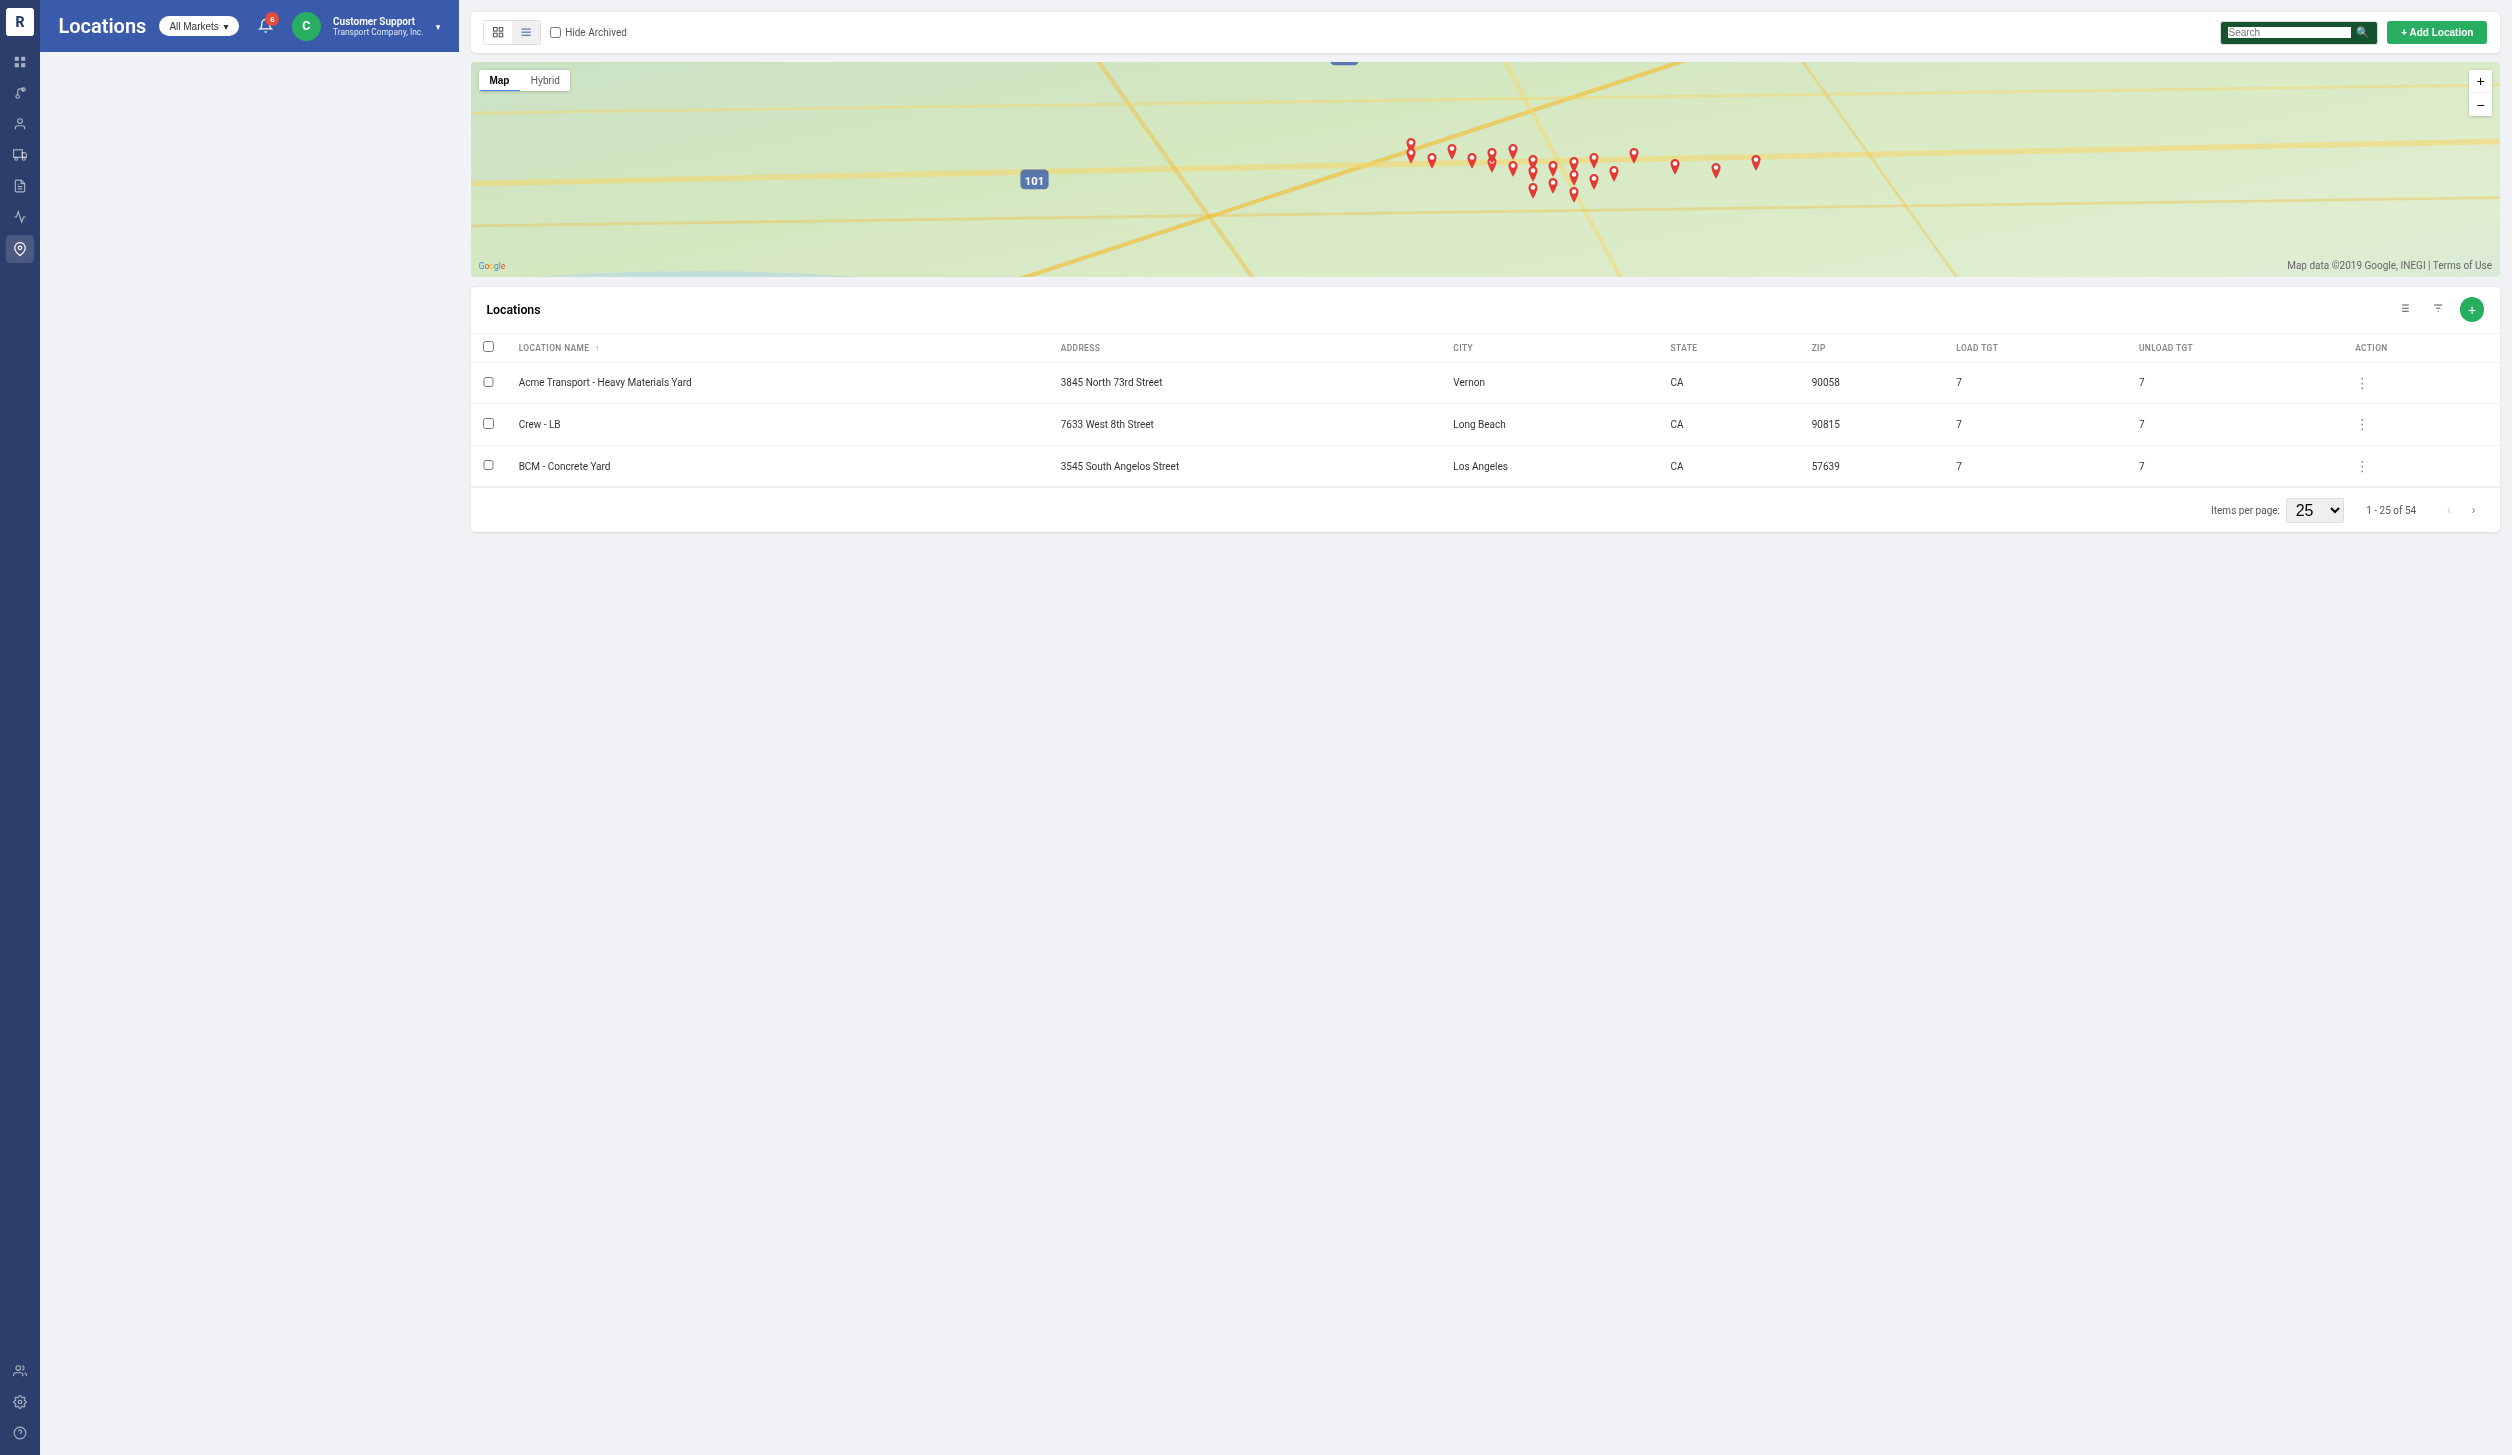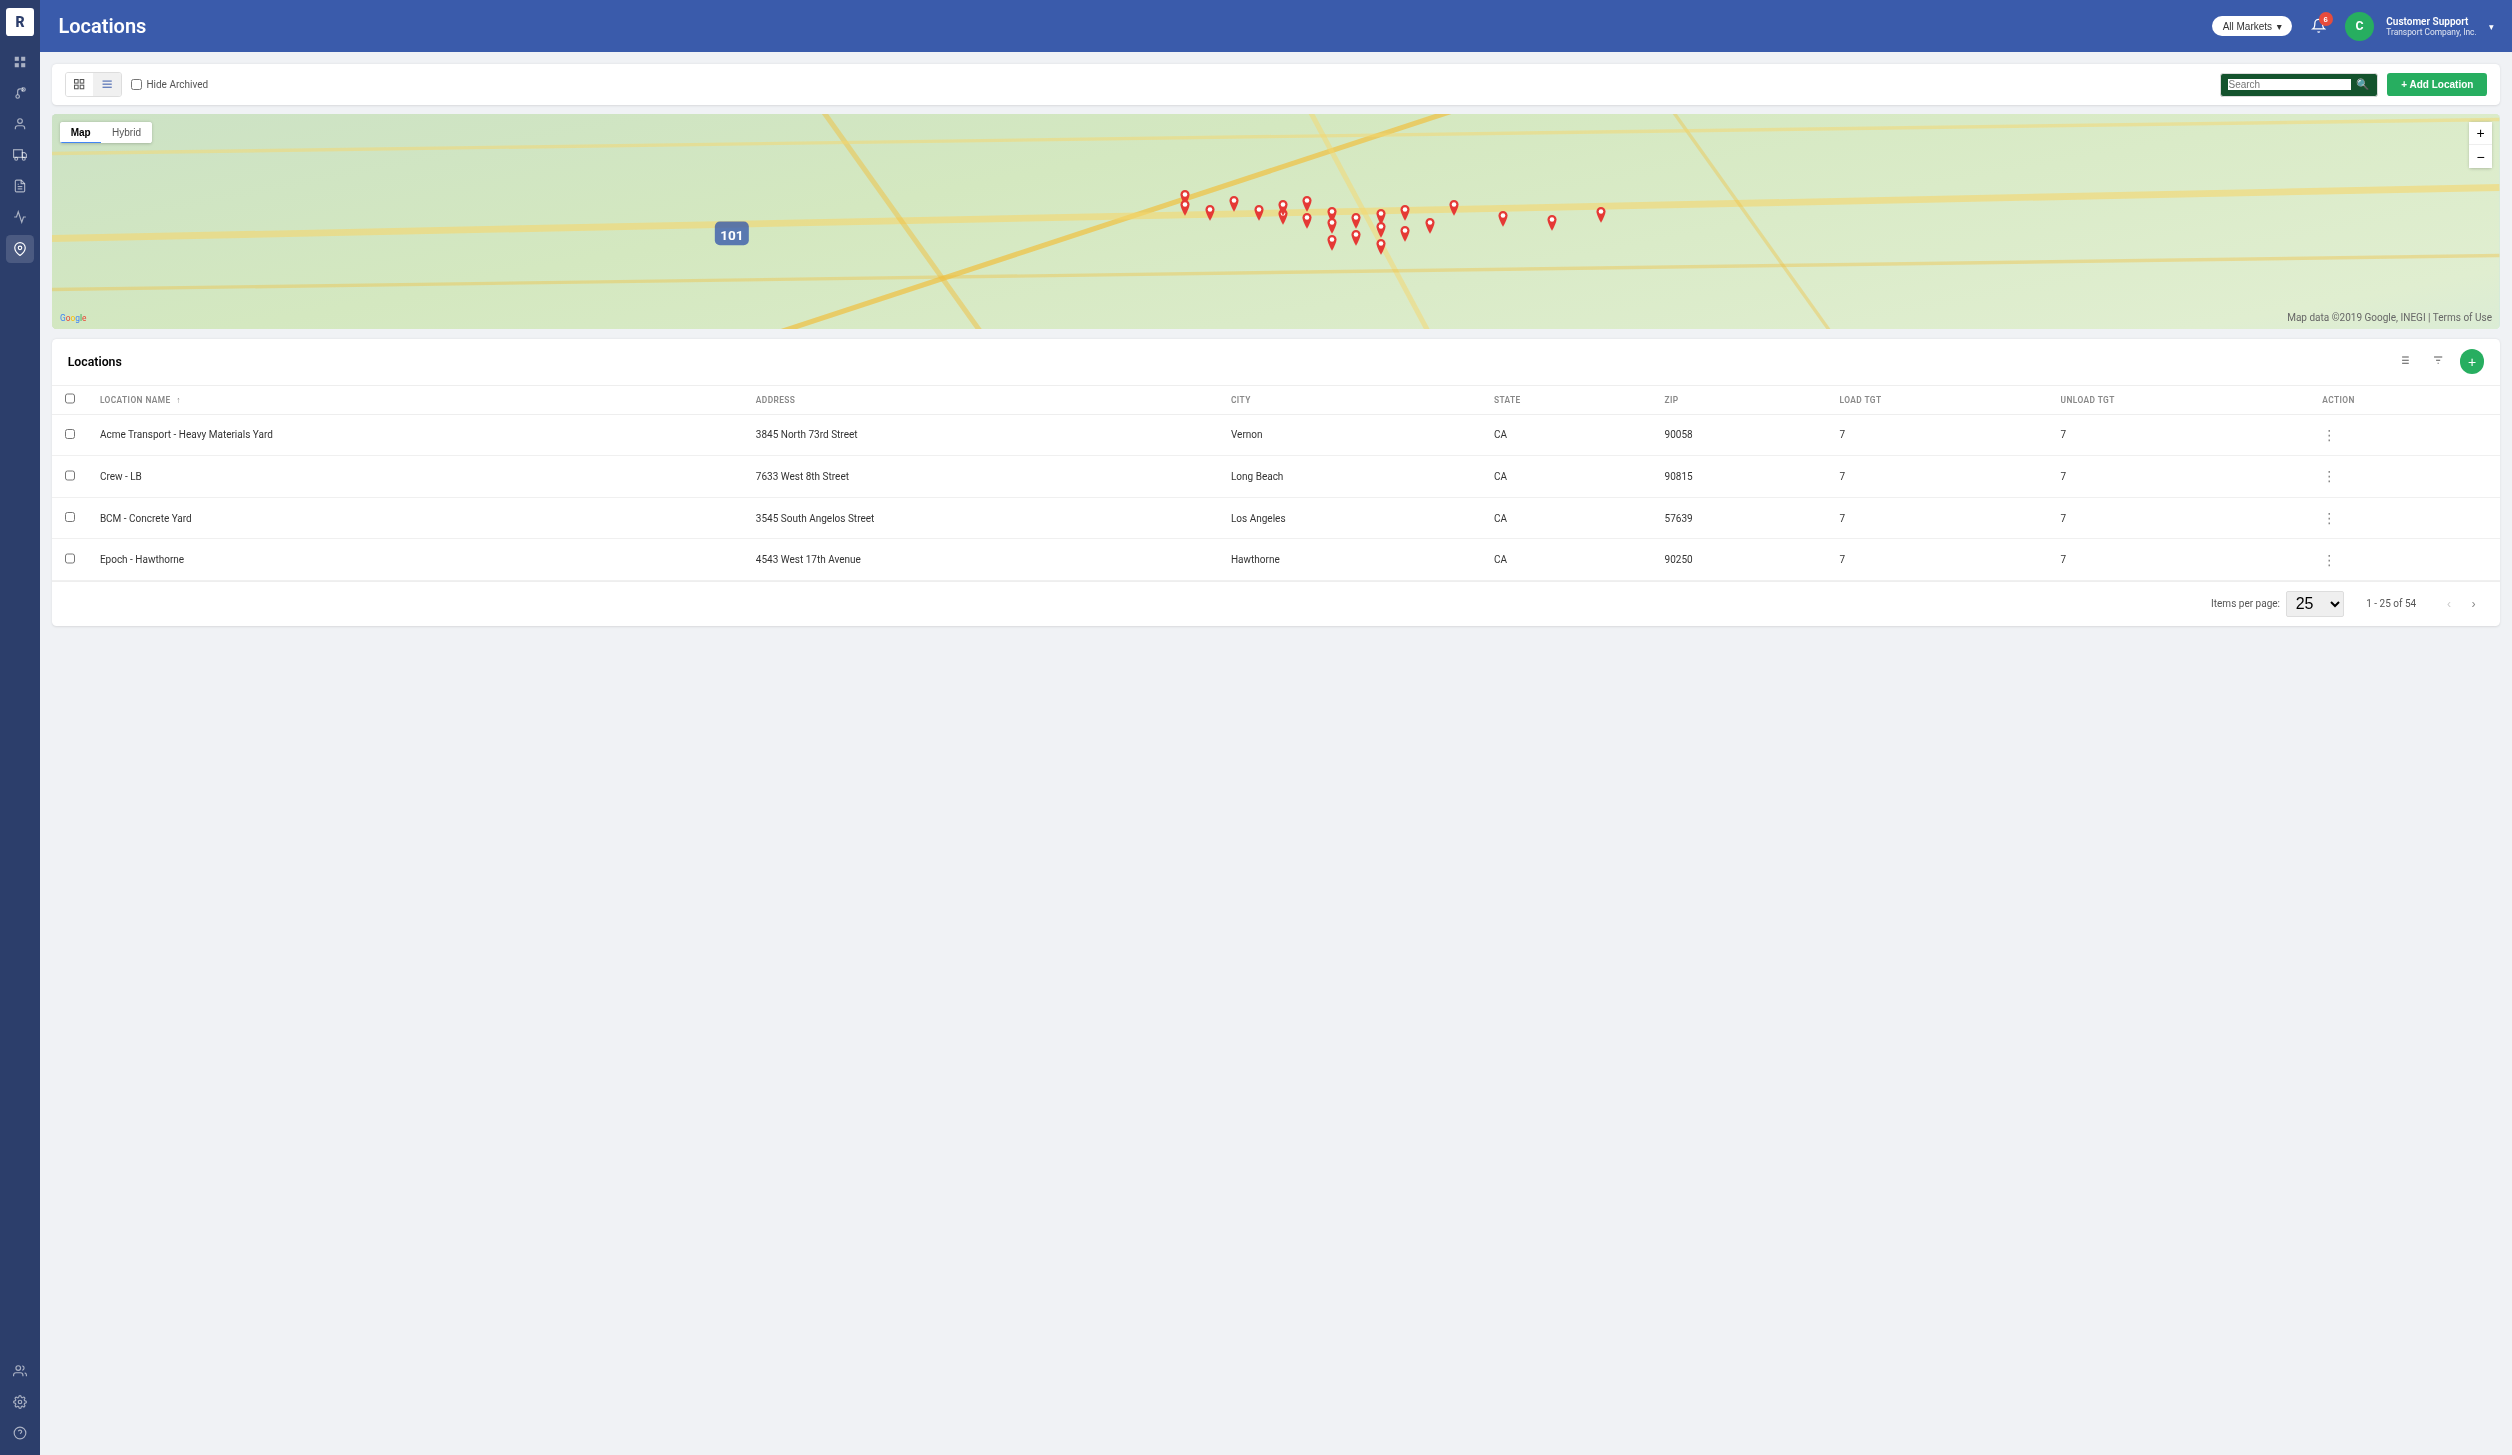--- a/index.html
+++ b/index.html
@@ -31,21 +31,21 @@
       display: flex; align-items: center; justify-content: center;
       color: rgba(255,255,255,0.6);
       cursor: pointer;
       font-size: 12.3px;
     }
     .sidebar-icon.active { background: rgba(255,255,255,0.15); color: white; }
     .sidebar-spacer { flex: 1; }
     .sidebar-bottom { display: flex; flex-direction: column; align-items: center; gap: 3.1px; }
 
     
-    .main { flex: 1; display: flex; flex-direction: column; overflow: hidden; }
+    .main { flex: 1; display: flex; flex-direction: row; overflow: hidden; }
 
     
     .header {
       background: #3a5bab;
       padding: 0 18.4px;
       height: 52px;
       display: flex; align-items: center;
       gap: 12.3px;
       flex-shrink: 0;
     }
@@ -629,35 +629,20 @@
     <td>3545 South Angelos Street</td>
     <td>Los Angeles</td>
     <td>CA</td>
     <td>57639</td>
     <td>7</td>
     <td>7</td>
     <td>
       <span class="action-dots">⋮</span>
     </td>
   </tr>
-            <tr>
-    <td class="checkbox-cell">
-      <input type="checkbox" style="">
-    </td>
-    <td>Epoch - Hawthorne</td>
-    <td>4543 West 17th Avenue</td>
-    <td>Hawthorne</td>
-    <td>CA</td>
-    <td>90250</td>
-    <td>7</td>
-    <td>7</td>
-    <td>
-      <span class="action-dots">⋮</span>
-    </td>
-  </tr>
           </tbody>
       </table>
 
       <div class="pagination">
         <div class="per-page">
           <span>Items per page:</span>
           <select>
             <option>25</option>
             <option>50</option>
             <option>100</option>

